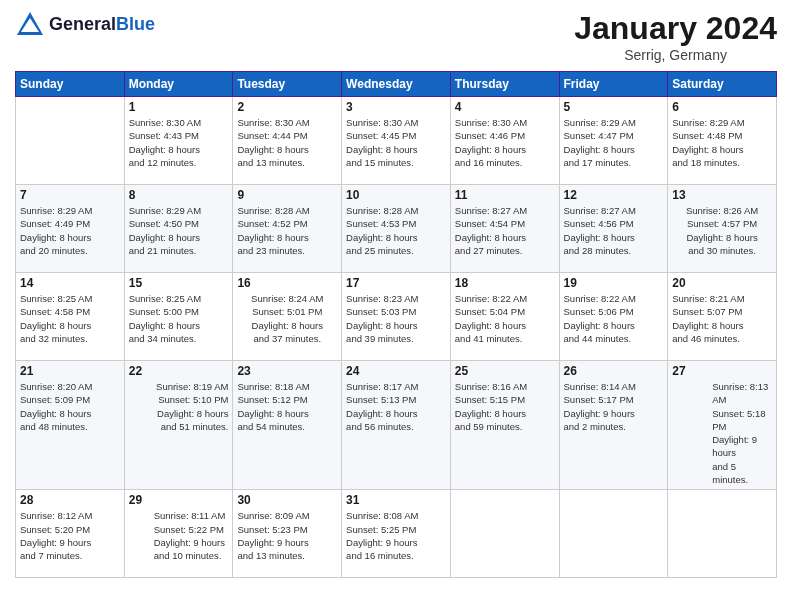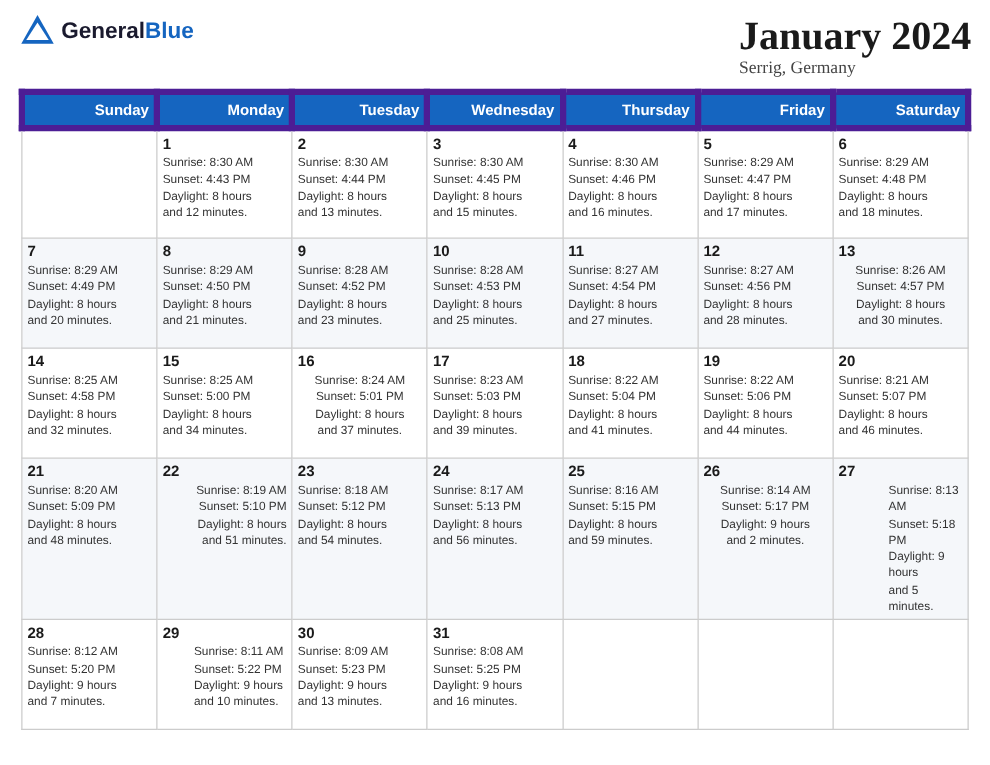--- a/index.html
+++ b/index.html
@@ -31,22 +31,21 @@
       color: #1a1a2e;
       line-height: 1.1;
     }
     .logo-text .blue { color: #1565c0; }
     .logo-icon {
       width: 30px;
       height: 30px;
       margin-right: 4px;
     }
     .title-block {
-      text-align: left;
-      font-family: Liberation Serif, serif;
+      text-align: center;
     }
     .month-title {
       font-size: 32px;
       font-weight: bold;
       color: #1a1a1a;
     }
     .location {
       font-size: 14px;
       color: #444;
     }
@@ -54,22 +53,22 @@
       width: 100%;
       border-collapse: collapse;
       table-layout: fixed;
     }
     .calendar th {
       background: #1565c0;
       color: #fff;
       font-size: 12px;
       font-weight: bold;
       padding: 5px 4px;
-      text-align: right;
-      border: 5px solid #4c1d95;
+      text-align: left;
+      border: 1px solid #4c1d95;
     }
     .calendar td {
       border: 1px solid #ccc;
       vertical-align: top;
       padding: 3px 4px;
       height: 88px;
       background: #fff;
     }
     .calendar tr:nth-child(even) td {
       background: #f5f7fa;
@@ -301,21 +300,21 @@
           </td>
           <td>
             <span class="day-num">25</span>
             <div class="day-info" style="white-space: pre-line;">Sunrise: 8:16 AM
 Sunset: 5:15 PM
 Daylight: 8 hours
 and 59 minutes.</div>
           </td>
           <td>
             <span class="day-num">26</span>
-            <div class="day-info" style="white-space: pre-line; text-align: center;">Sunrise: 8:14 AM
+            <div class="day-info" style="white-space: pre-line;">Sunrise: 8:14 AM
 Sunset: 5:17 PM
 Daylight: 9 hours
 and 2 minutes.</div>
           </td>
           <td>
             <span class="day-num">27</span>
             <div class="day-info" style="white-space: pre-line; margin-left: 40px;">Sunrise: 8:13 AM
 Sunset: 5:18 PM
 Daylight: 9 hours
 and 5 minutes.</div>

